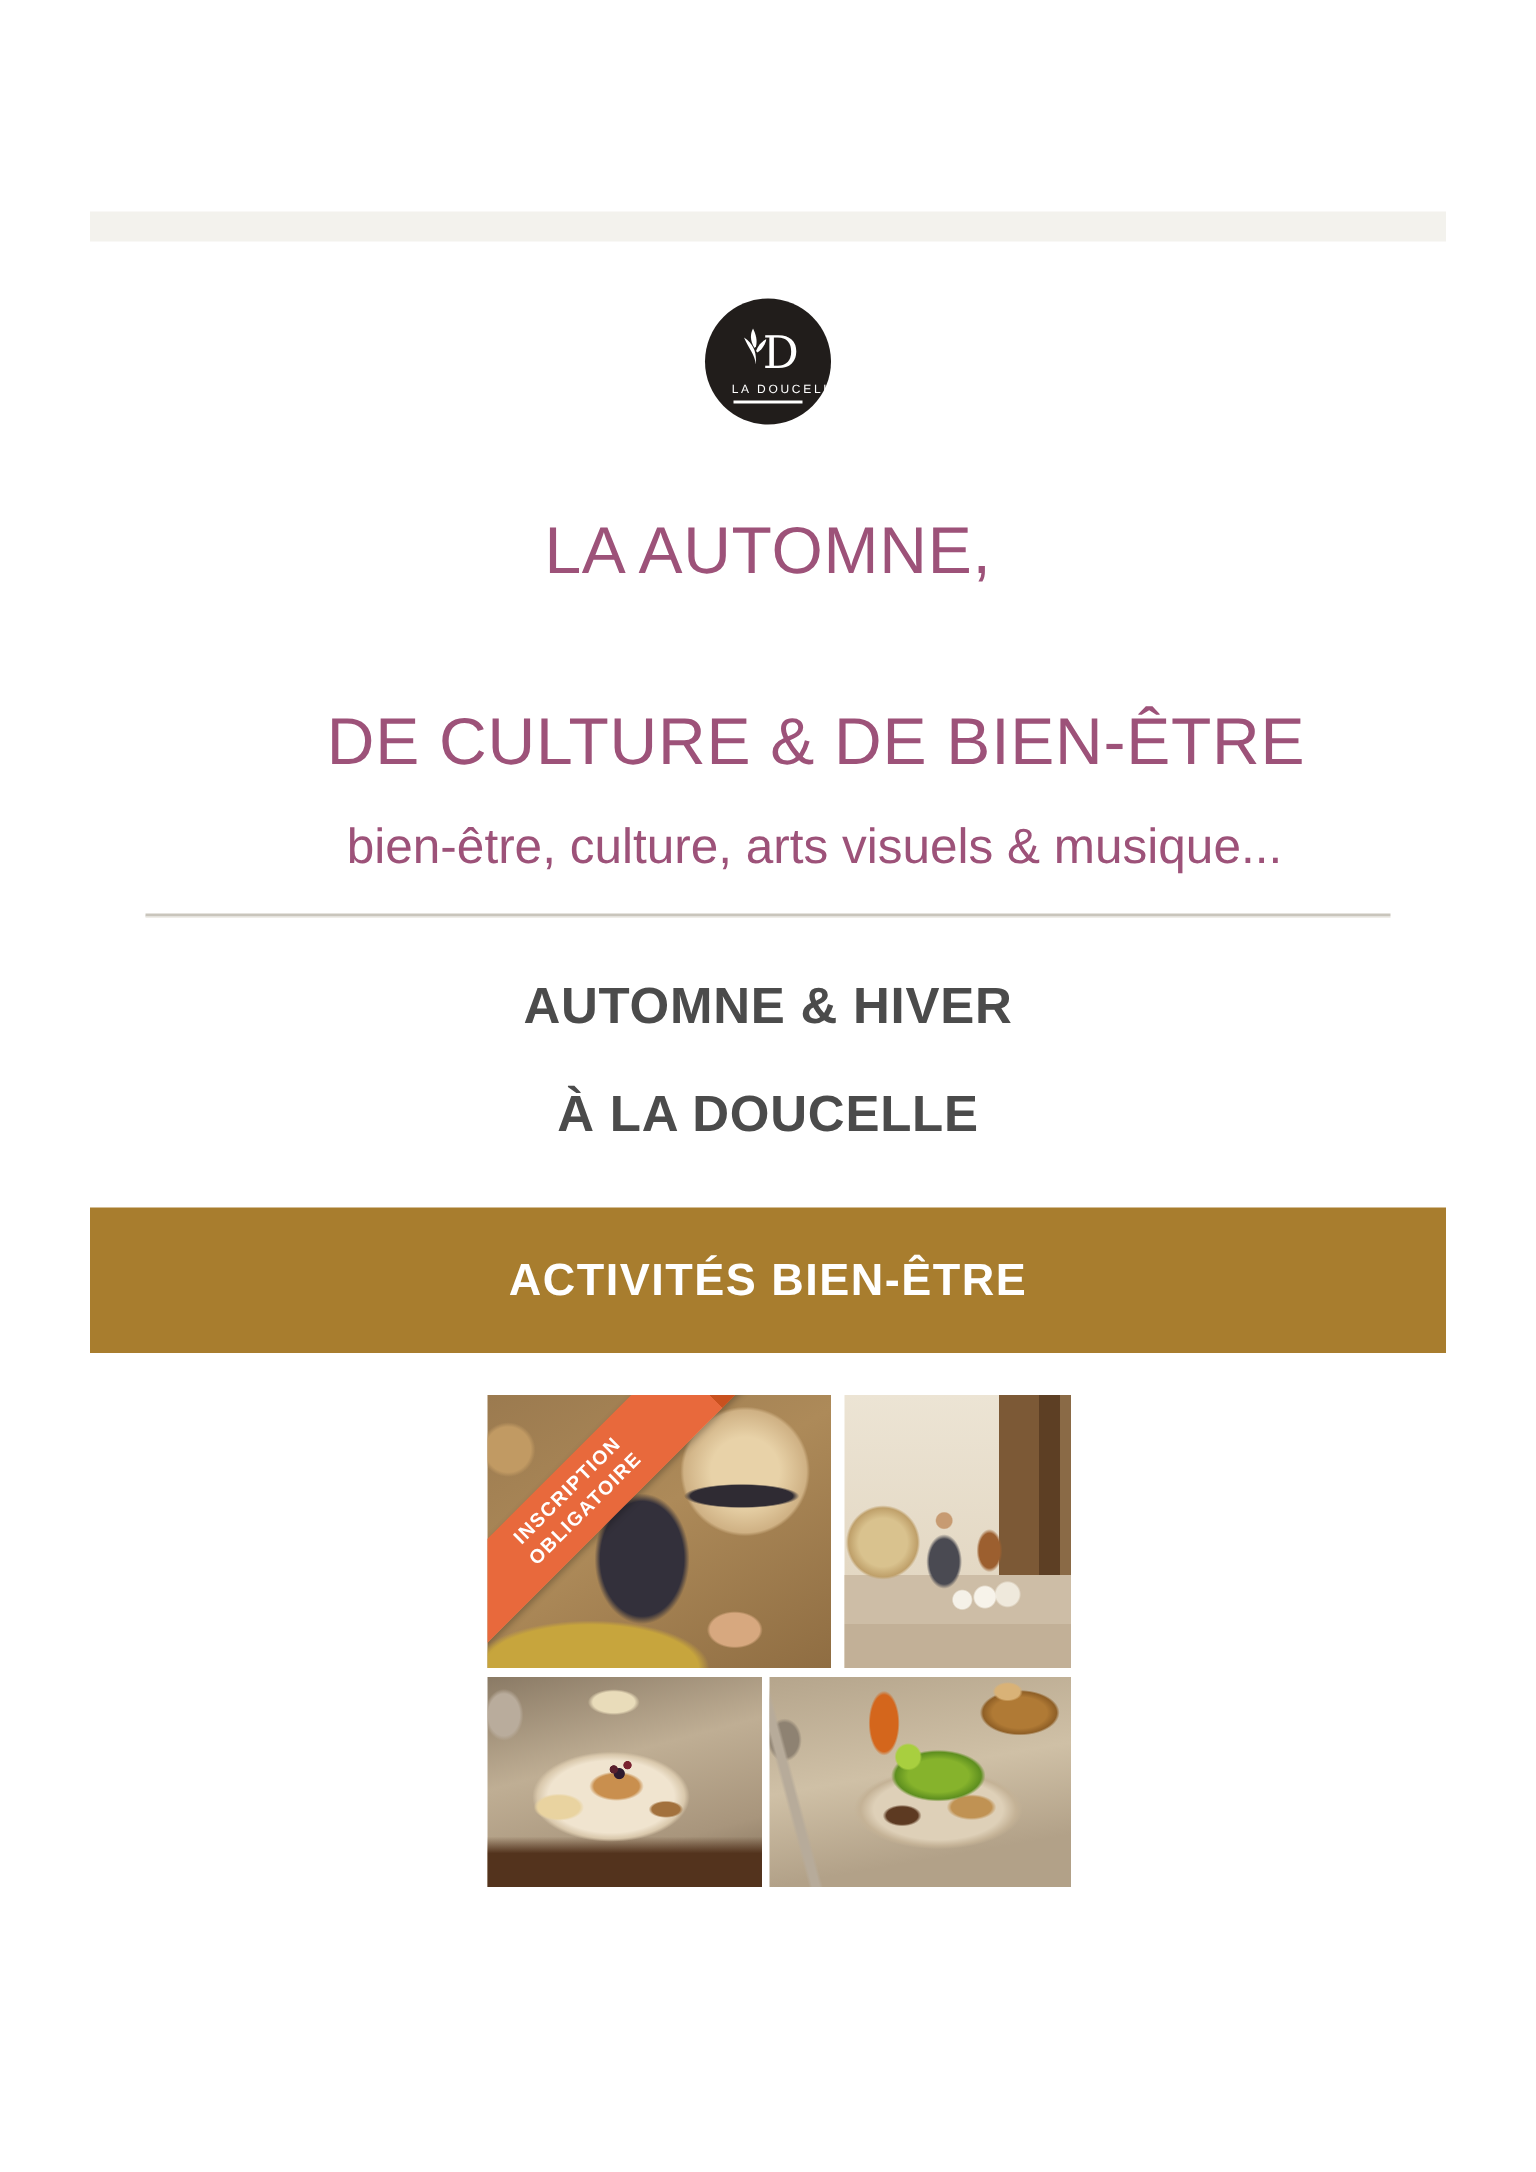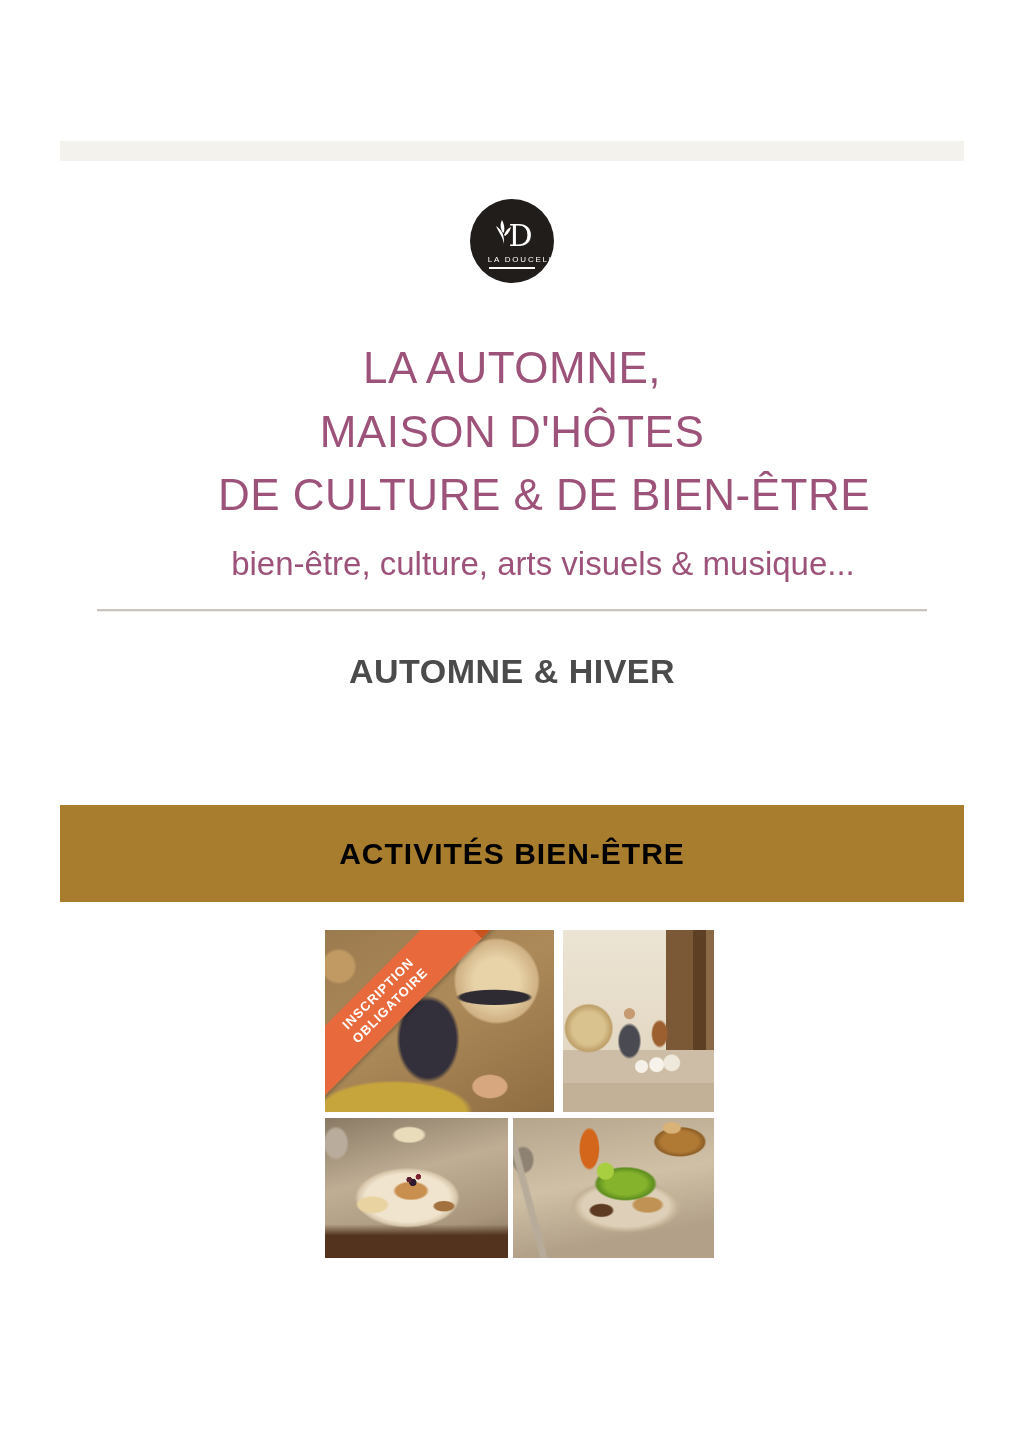--- a/index.html
+++ b/index.html
@@ -67,21 +67,21 @@
   .s1{top:652px;}
   .s2{top:724px;}
 
   
   .banner{
     position:absolute;left:60px;top:805px;width:904px;height:97px;
     background:#a87d2e;
     display:flex;align-items:center;justify-content:center;
   }
   .banner-label{
-    color:#000000;font-size:30px;font-weight:700;letter-spacing:1px;
+    color:#ffffff;font-size:30px;font-weight:700;letter-spacing:1px;
   }
 
   
   .collage{position:absolute;left:325px;top:930px;width:389px;height:328px;}
   .photo{position:absolute;overflow:hidden;}
   .photo-tl{left:0;top:0;width:229px;height:182px;
     background:
       radial-gradient(ellipse 30px 20px at 72% 86%, #d7a87f 0 55%, rgba(215,168,127,0) 62%),
       radial-gradient(ellipse 120px 48px at 30% 100%, #c7a53d 0 60%, rgba(199,165,61,0) 66%),
       radial-gradient(ellipse 62px 13px at 74% 37%, #2f2b33 0 55%, rgba(47,43,51,0) 62%),
@@ -163,27 +163,27 @@
           </svg>
         </span>
         <span class="logo-d">D</span>
       </div>
       <div class="logo-name">LA DOUCELLE</div>
       <div class="logo-rule"></div>
     </div>
   </div>
 
   <div class="title-line t1">LA AUTOMNE,</div>
-  <div class="title-line t2">MAISON D'HÔTES</div>
   <div class="title-line t3">DE CULTURE &amp; DE BIEN-ÊTRE</div>
   <div class="subtitle">bien-être, culture, arts visuels &amp; musique...</div>
 
   <div class="divider"></div>
 
   <div class="season-line s1">AUTOMNE &amp; HIVER</div>
+  <div class="season-line s2">À LA DOUCELLE</div>
 
   <div class="banner">
     <span class="banner-label">ACTIVITÉS BIEN-ÊTRE</span>
   </div>
 
   <div class="collage">
     <div class="photo photo-tl" aria-label="gong-treatment-session-photo">
       <div class="ribbon">
         <span>INSCRIPTION</span>
         <span>OBLIGATOIRE</span>

